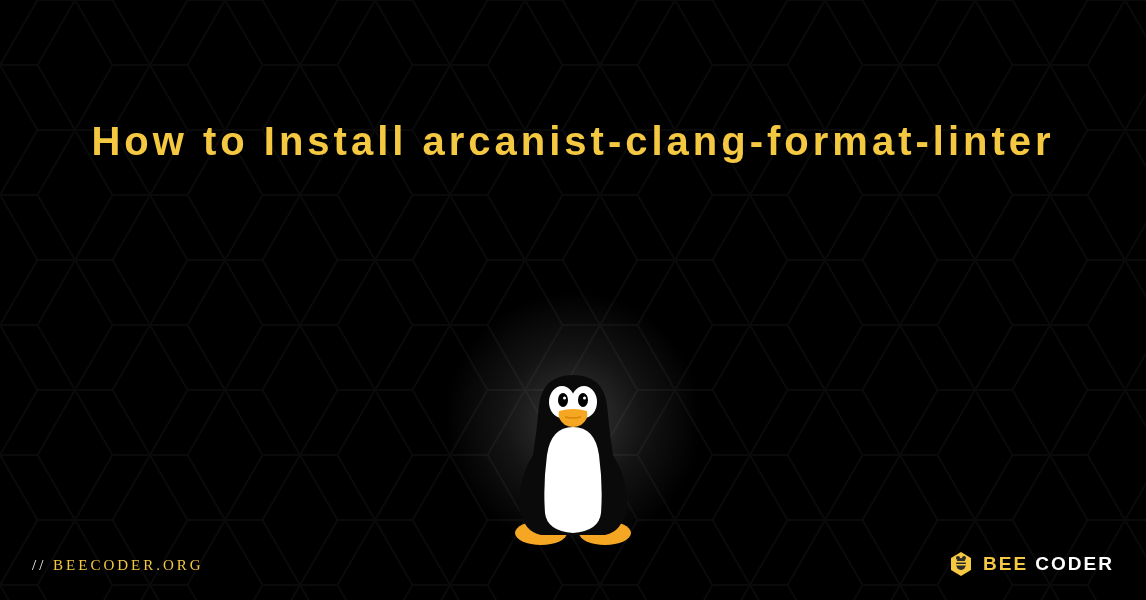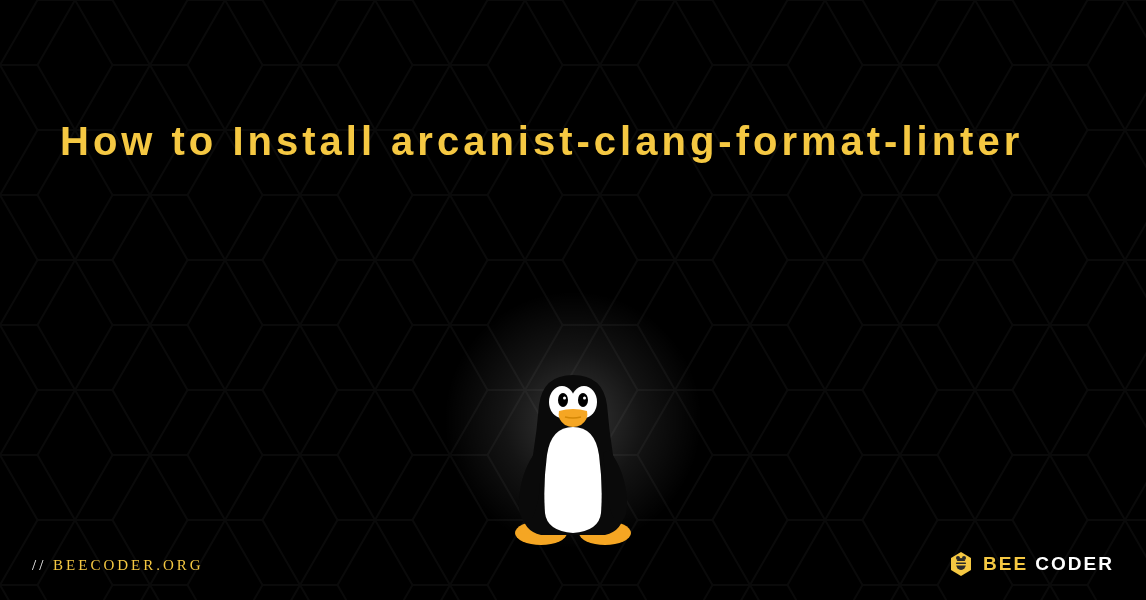--- a/index.html
+++ b/index.html
@@ -21,21 +21,21 @@
     position: absolute;
     inset: 0;
     opacity: 0.15;
   }
   
   .title-container {
     position: absolute;
     top: 95px;
     left: 0;
     right: 0;
-    text-align: left;
+    text-align: center;
     padding: 0 60px;
   }
   
   .title {
     color: #f5c842;
     font-size: 40px;
     font-weight: bold;
     letter-spacing: 4px;
     line-height: 2.3;
   }

